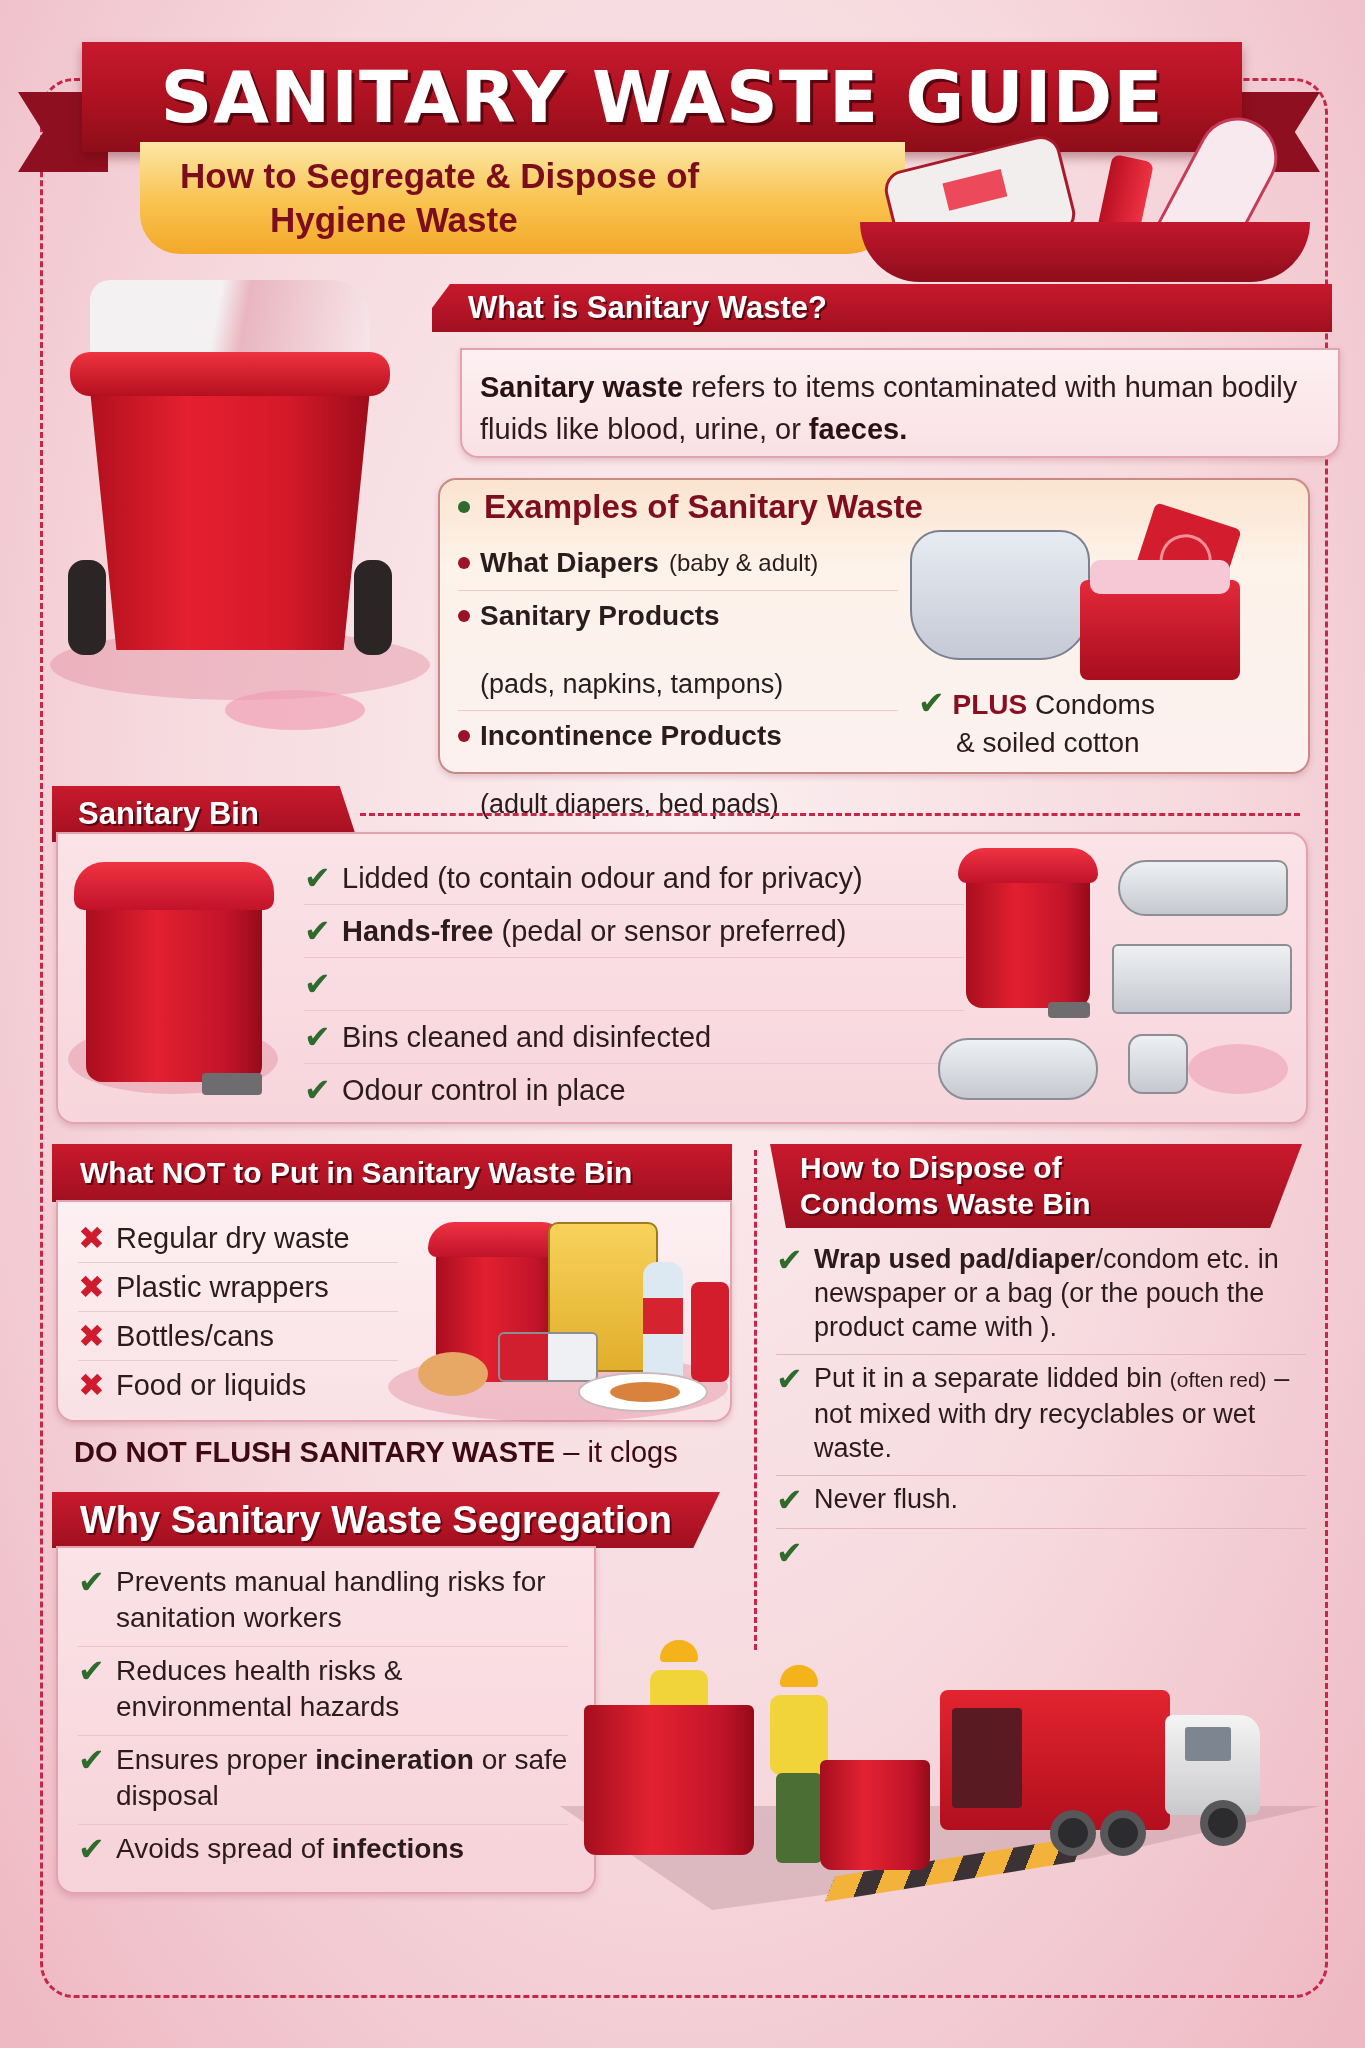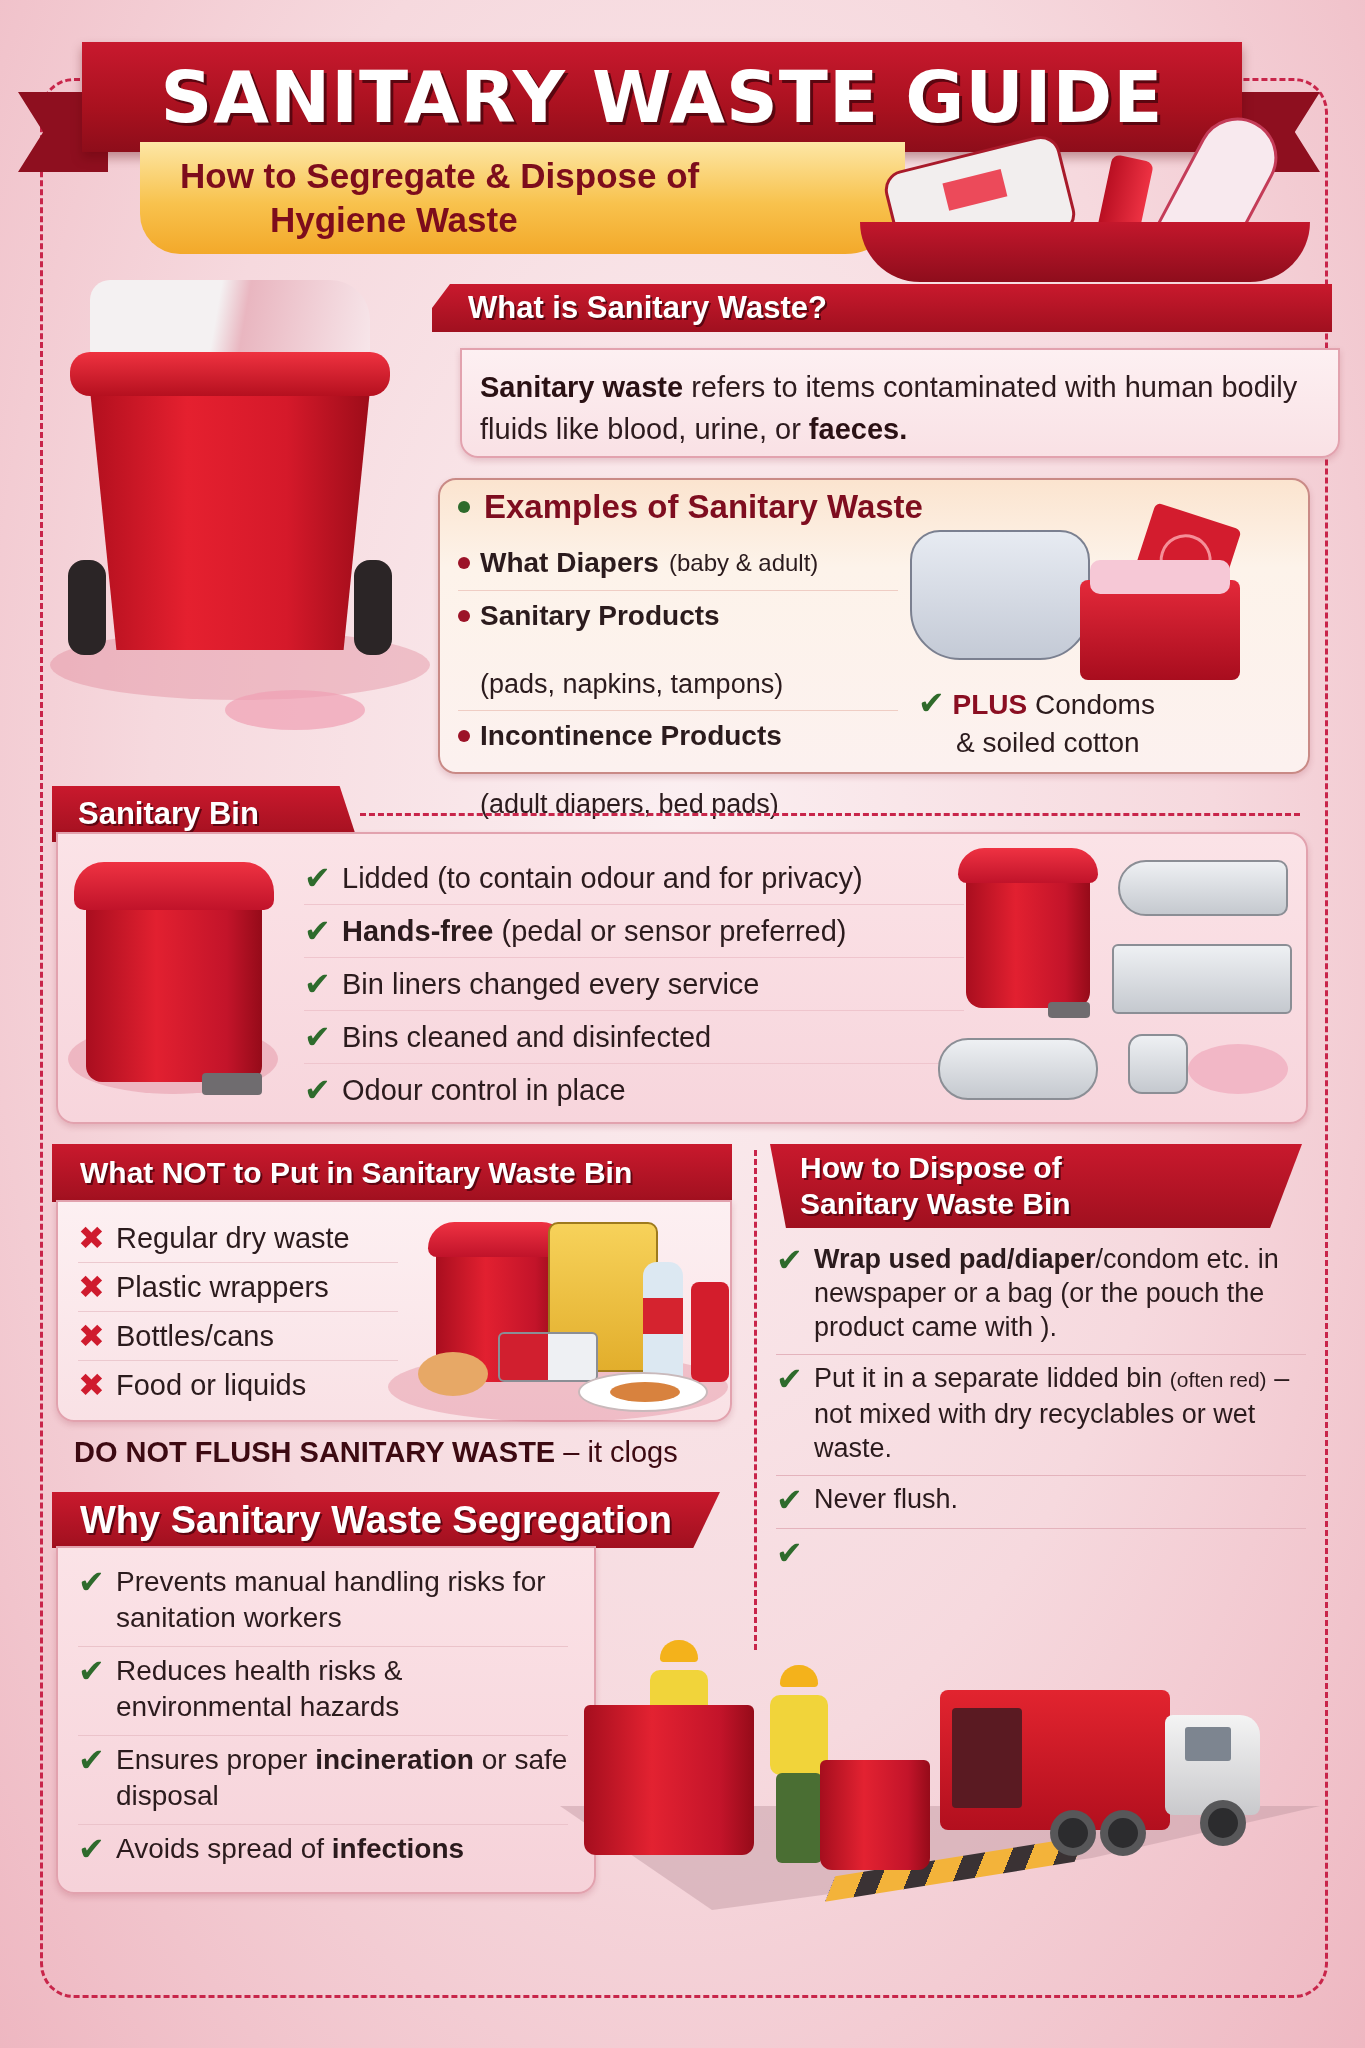--- a/index.html
+++ b/index.html
@@ -263,21 +263,20 @@
     <div class="check-item">
         <span class="chk-icon">✔</span>
         <span>Lidded (to contain odour and for privacy)</span>
       </div>
     <div class="check-item">
         <span class="chk-icon">✔</span>
         <span><b>Hands-free</b><span> (pedal or sensor preferred)</span></span>
       </div>
     <div class="check-item">
         <span class="chk-icon">✔</span>
-        <span>Bin liners changed every service</span>
       </div>
     <div class="check-item">
         <span class="chk-icon">✔</span>
         <span>Bins cleaned and disinfected</span>
       </div>
     <div class="check-item">
         <span class="chk-icon">✔</span>
         <span>Odour control in place</span>
       </div>
   </div>
@@ -350,21 +349,21 @@
         <span class="chk-icon">✔</span>
         <span><span>Avoids spread of </span><b>infections</b></span>
       </div>
   </div>
 </div>
 
 <div class="dispose-divider"></div>
 <div class="sec-header how-header">
   <div>
     <div>How to Dispose of</div>
-    <div>Sanitary Waste Bin</div>
+    <div>Condoms Waste Bin</div>
   </div>
 </div>
 <div class="how-list">
   <div class="check-item">
       <span class="chk-icon">✔</span>
       <span><b>Wrap used pad/diaper</b><span>/condom etc. in newspaper or a bag (or the pouch the product came with ).</span></span>
     </div>
   <div class="check-item">
       <span class="chk-icon">✔</span>
       <span><span>Put it in a separate lidded bin </span><small>(often red)</small><span> – not mixed with dry recyclables or wet waste.</span></span>

